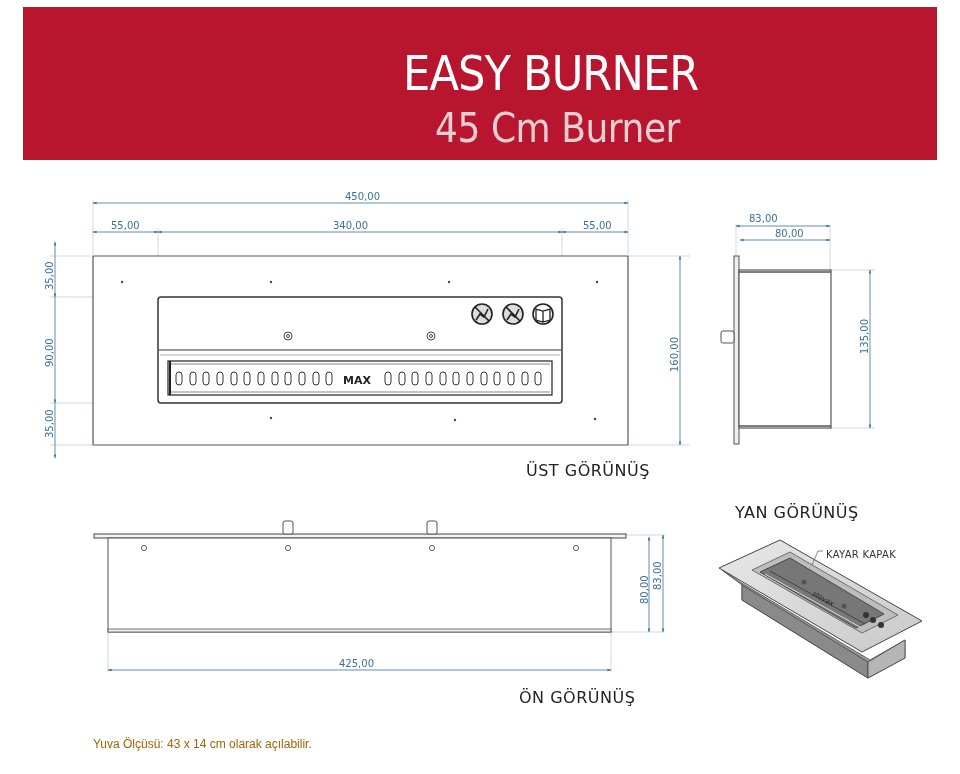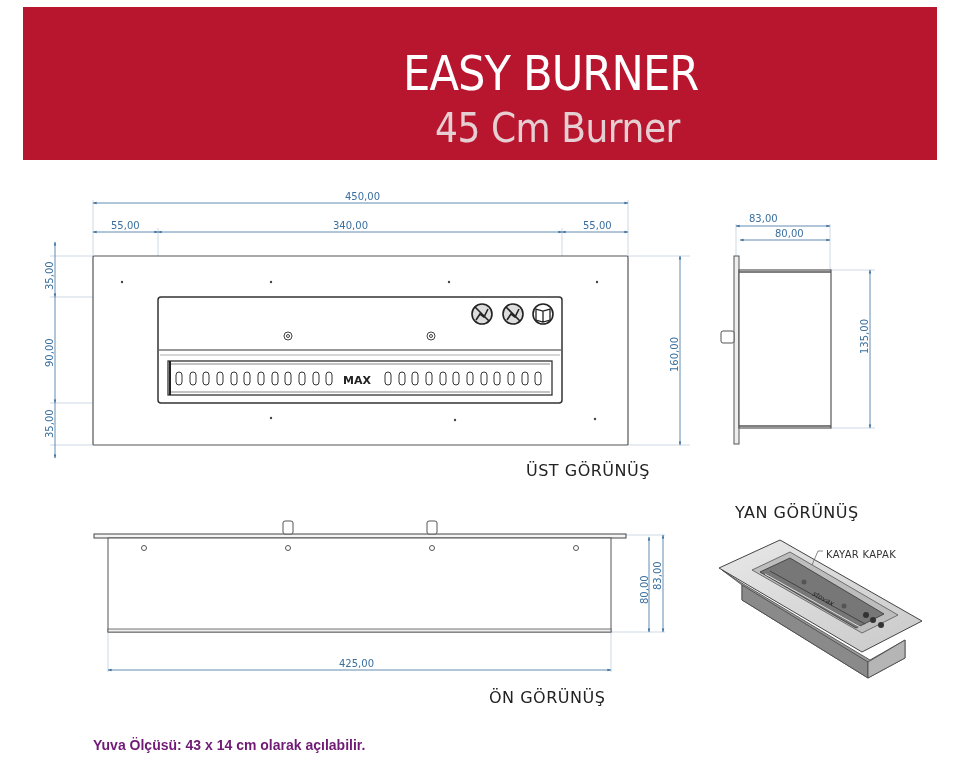--- a/index.html
+++ b/index.html
@@ -3,21 +3,21 @@
 <meta charset="utf-8">
 <style>
   html, body { margin: 0; padding: 0; background: #ffffff; }
   body { width: 960px; height: 774px; position: relative; overflow: hidden; font-family: "Liberation Sans", sans-serif; }
   .banner { position: absolute; left: 23px; top: 7px; width: 914px; height: 153px; background: #b8162f; }
   .banner-title { position: absolute; left: 380px; top: 38px; font-family: "DejaVu Sans", sans-serif; font-size: 48px; color: #ffffff; letter-spacing: -1px; transform: scaleX(0.9); transform-origin: left top; white-space: nowrap; }
   .banner-sub { position: absolute; left: 412px; top: 98px; font-family: "DejaVu Sans", sans-serif; font-size: 40px; color: #e6cfd2; transform: scaleX(0.9); transform-origin: left top; white-space: nowrap; font-weight: normal; letter-spacing: -0.5px; }
   svg.drawing { position: absolute; left: 0; top: 0; }
   .dimtxt { font-family: "DejaVu Sans", sans-serif; font-size: 10px; fill: #3b6f9e; }
   .lbl { position: absolute; font-family: "DejaVu Sans", sans-serif; font-size: 16px; color: #222; letter-spacing: 0.5px; white-space: nowrap; }
-  .footer { position: absolute; left: 93px; top: 737px; font-family: "Liberation Sans", sans-serif; font-size: 14px; color: #701a75; white-space: nowrap; font-weight: bold; }
+  .footer { position: absolute; left: 93px; top: 737px; font-family: "Liberation Sans", sans-serif; font-size: 12px; color: #a16207; white-space: nowrap; }
   .callout { position: absolute; left: 826px; top: 541px; font-family: "DejaVu Sans", sans-serif; font-size: 10px; color: #333; white-space: nowrap; letter-spacing: 0.3px; margin-top: 8px; }
 </style>
 </head>
 <body>
 
 <div class="banner">
   <div class="banner-title">EASY BURNER</div>
   <div class="banner-sub">45 Cm Burner</div>
 </div>
 
@@ -217,15 +217,15 @@
     <text x="812" y="595" font-family="DejaVu Sans, sans-serif" font-size="7" font-style="italic" fill="#222" transform="rotate(29 812 595)">stovax</text>
 
     <polyline points="823,551 818,551 812,565" fill="none" stroke="#555" stroke-width="0.7"></polyline>
   </g>
 </svg>
 
 <div class="callout">KAYAR KAPAK</div>
 
 <div class="lbl" style="left:526px; top:461px;">ÜST GÖRÜNÜŞ</div>
 <div class="lbl" style="left:735px; top:457px;margin-top:46px;">YAN GÖRÜNÜŞ</div>
-<div class="lbl" style="left:489px; top:688px;">ÖN GÖRÜNÜŞ</div>
+<div class="lbl" style="left:519px; top:688px;">ÖN GÖRÜNÜŞ</div>
 
 <div class="footer">Yuva Ölçüsü: 43 x 14 cm olarak açılabilir.</div>
 
 </body></html>

